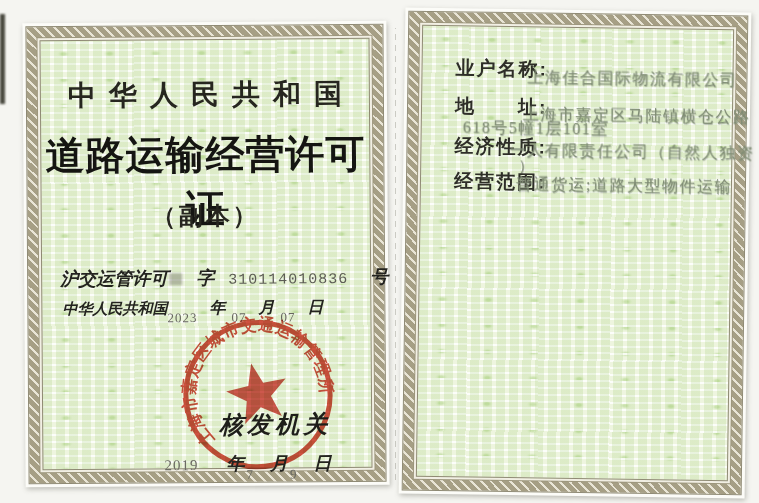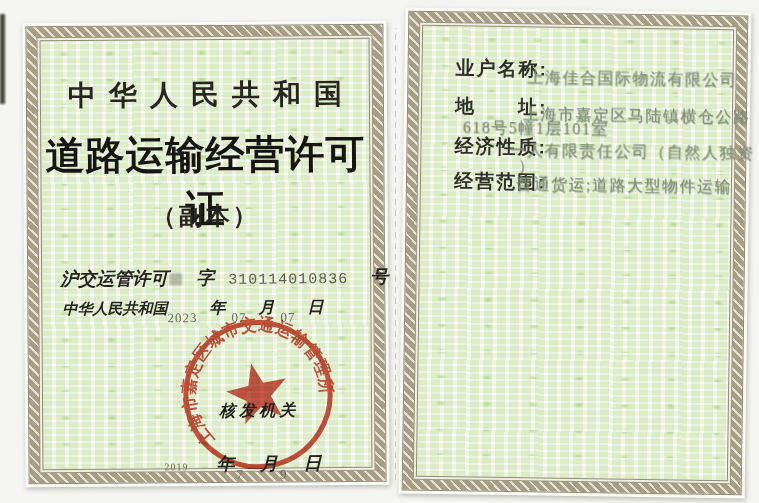--- a/index.html
+++ b/index.html
@@ -29,23 +29,23 @@
     font-family:"Liberation Serif",serif;font-size:24px;font-weight:600;color:#26261f;letter-spacing:3px;}
   .b{font-weight:bold;color:#23231f;font-family:"Liberation Sans",sans-serif;font-style:italic;}
   .lp-licline{position:absolute;top:226px;left:18px;font-size:18px;white-space:nowrap;}
   .lp-licline .redact{display:inline-block;width:13px;height:12px;margin:0 2px 0 1px;background:rgba(120,120,108,.45);filter:blur(1px);vertical-align:-1px;}
   .lp-licline .zi{margin:0 14px 0 12px;}
   .licnum{font-family:Liberation Mono, monospace;font-size:15px;color:#5d5d55;letter-spacing:1px;}
   .lp-licline .hao{margin-left:22px;}
   .lp-validline{position:absolute;top:258px;left:20px;font-size:15px;white-space:nowrap;}
   .fill{font-family:"Liberation Serif",serif;font-size:13px;color:#66665e;letter-spacing:1px;position:relative;top:9px;}
   .lp-validline .u{margin:0 6px 0 12px;font-size:16px;}
-  .lp-issuer{position:absolute;top:361px;left:176px;font-size:16px;letter-spacing:4px;color:#1e1e1a;z-index:3;}
+  .lp-issuer{position:absolute;top:369px;left:176px;font-size:24px;letter-spacing:4px;color:#1e1e1a;z-index:3;}
   .lp-dateline{position:absolute;top:412px;left:121px;white-space:nowrap;z-index:3;}
-  .lp-dateline .yr{font-family:"Liberation Serif",serif;font-size:10px;color:#6b6b63;letter-spacing:1px;margin-right:28px;}
+  .lp-dateline .yr{font-family:"Liberation Serif",serif;font-size:15px;color:#6b6b63;letter-spacing:1px;margin-right:28px;}
   .lp-dateline .u{font-size:18px;margin-right:2px;}
   .lp-dateline .gap{margin-left:16px;}
 
   
   .stamp{position:absolute;left:130px;top:270px;width:170px;height:170px;opacity:.85;mix-blend-mode:multiply;transform:rotate(-12deg);z-index:2;}
 
   
   .rp-label{position:absolute;font-size:19px;font-weight:bold;color:#2e2e28;letter-spacing:2px;font-family:"Liberation Sans",sans-serif;white-space:nowrap;}
   .rp-val{position:absolute;font-family:"Liberation Serif",serif;font-size:16px;color:#7f8c74;letter-spacing:1.5px;white-space:nowrap;
     text-shadow:0.5px 0.5px 0.8px rgba(127,140,116,.65);filter:blur(.4px);}

